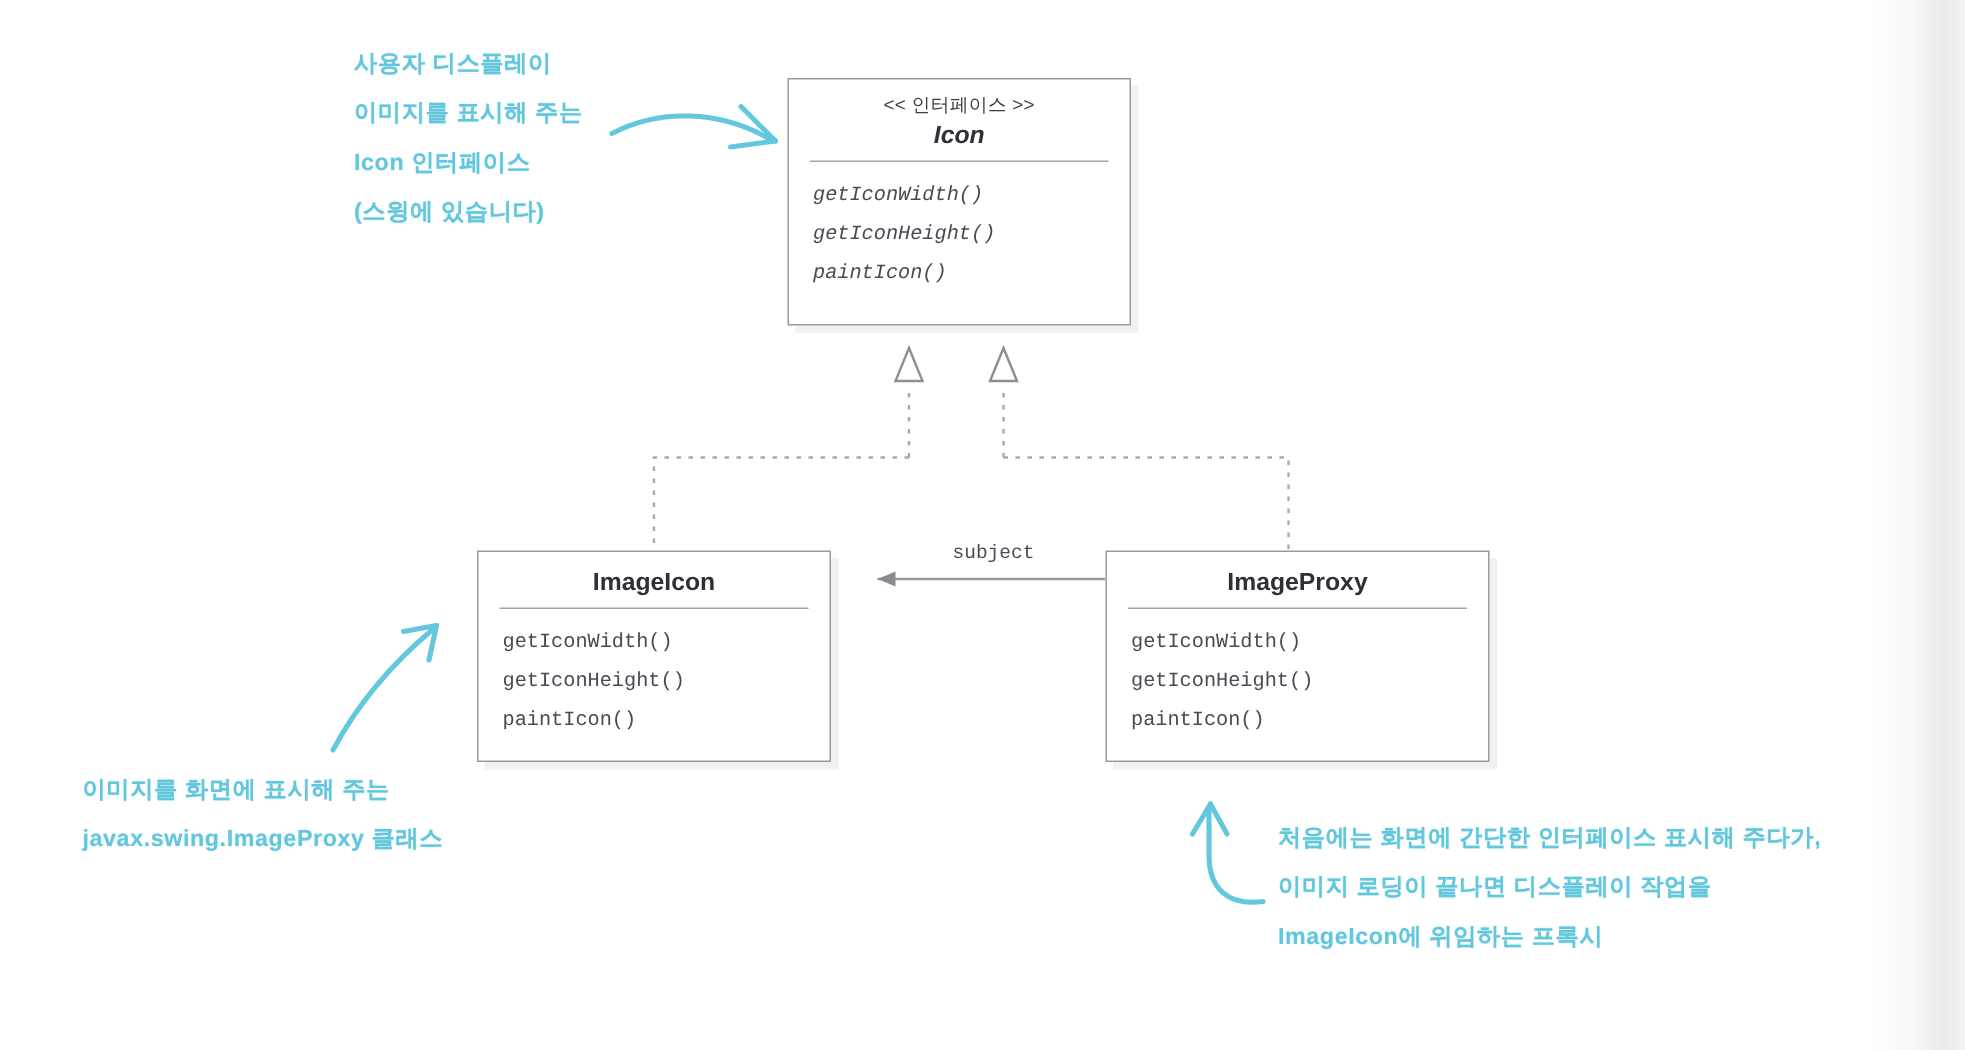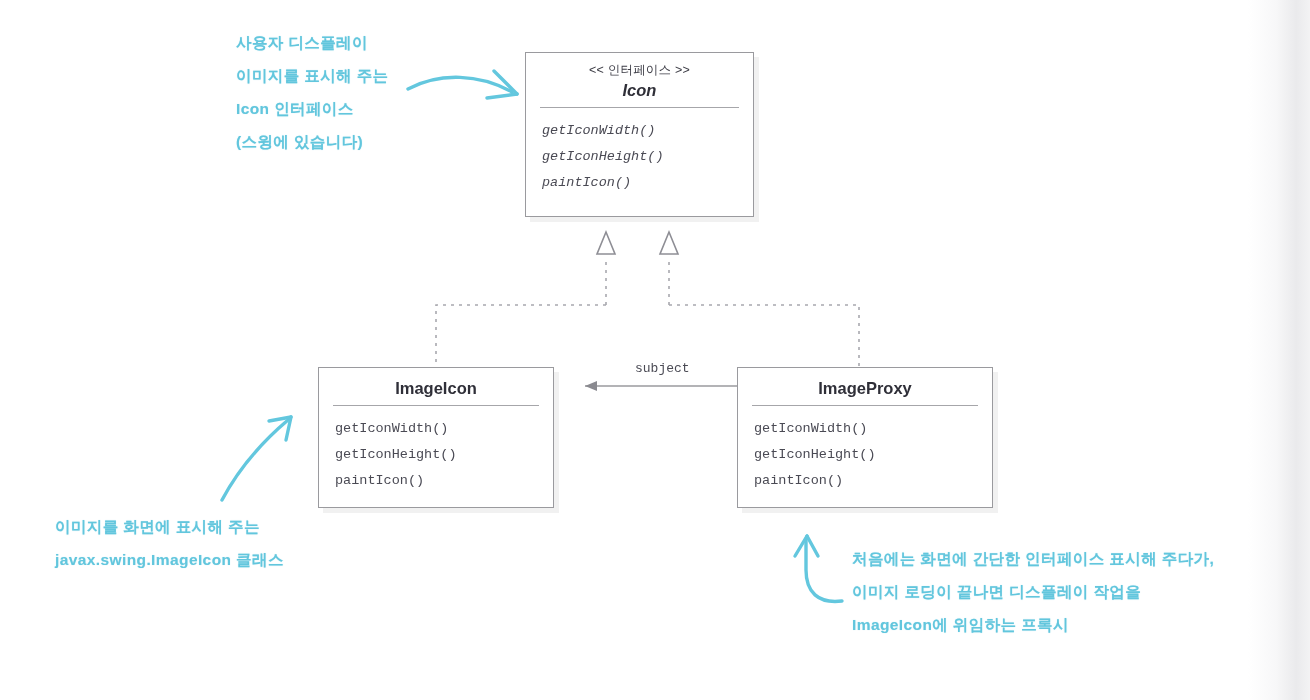--- a/index.html
+++ b/index.html
@@ -208,21 +208,21 @@
 
   <div class="annotation" id="note-top-left">
     <span class="line">사용자 디스플레이</span>
     <span class="line">이미지를 표시해 주는</span>
     <span class="line">Icon 인터페이스</span>
     <span class="line">(스윙에 있습니다)</span>
   </div>
 
   <div class="annotation" id="note-bottom-left">
     <span class="line">이미지를 화면에 표시해 주는</span>
-    <span class="line">javax.swing.ImageIcon 클래스</span>
+    <span class="line">javax.swing.ImageProxy 클래스</span>
   </div>
 
   <div class="annotation" id="note-bottom-right">
     <span class="line">처음에는 화면에 간단한 인터페이스 표시해 주다가,</span>
     <span class="line">이미지 로딩이 끝나면 디스플레이 작업을</span>
     <span class="line">ImageIcon에 위임하는 프록시</span>
   </div>
 
   <div class="page-edge-shadow"></div>
 </div>

